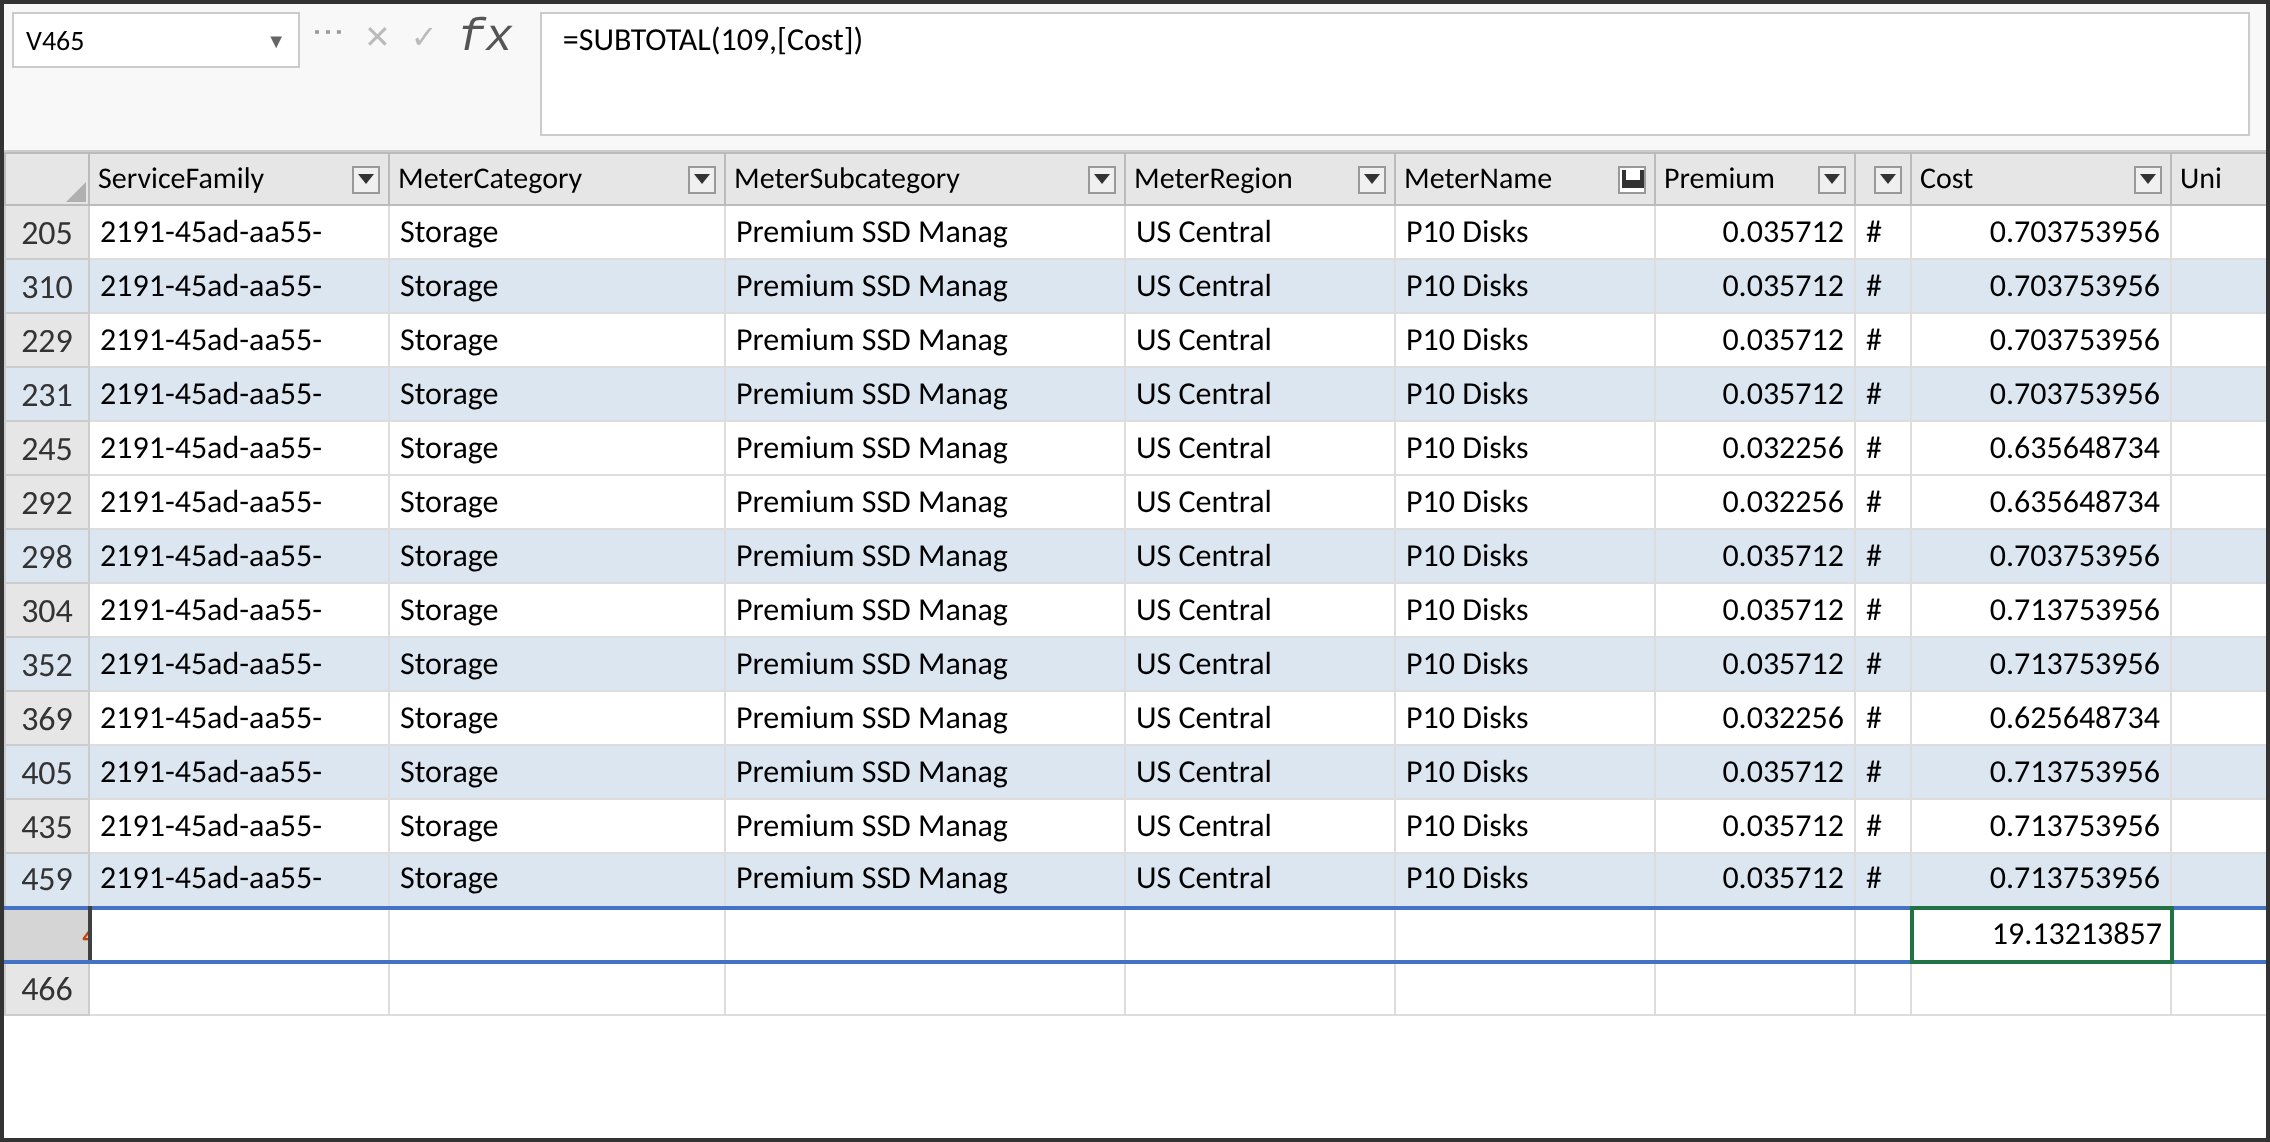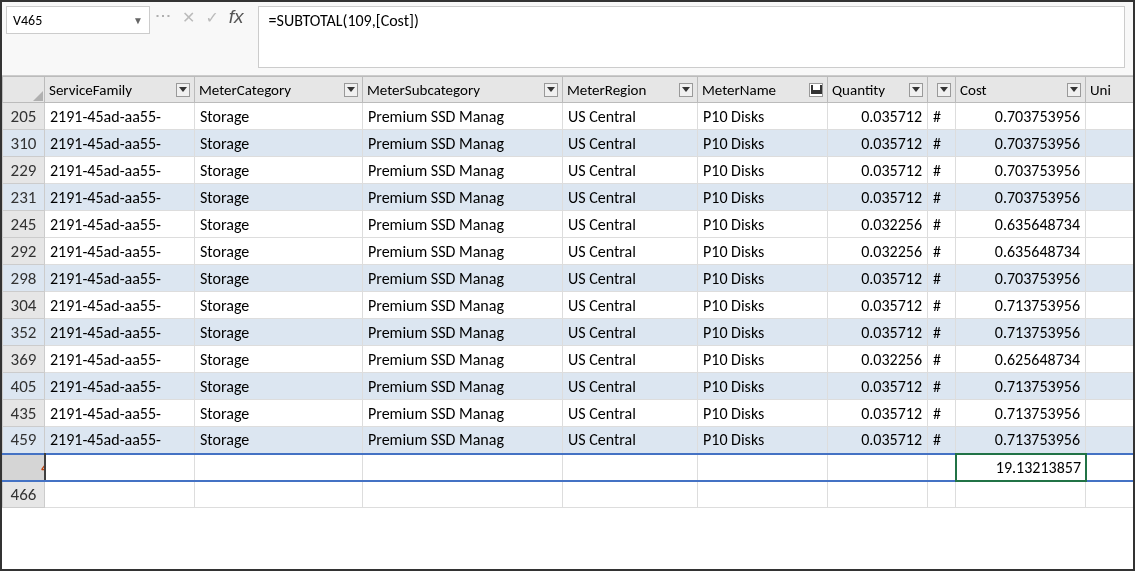--- a/index.html
+++ b/index.html
@@ -42,21 +42,21 @@
   }
   .fb-icons {
     display: flex;
     align-items: center;
     gap: 10px;
     padding: 4px 10px;
     color: #bbb;
     font-size: 16px;
   }
   .fb-icons .check { color: #bbb; }
-  .fb-icons .fx { color: #555; font-style: italic; font-family: Liberation Sans, sans-serif; font-size: 19px; }
+  .fb-icons .fx { color: #555; font-style: italic; font-family: Liberation Mono, monospace; font-size: 23px; }
   .formula-input {
     flex: 1;
     border: 1px solid #ccc;
     background: #fff;
     padding: 4px 10px;
     margin: 4px 8px 4px 4px;
     height: 62px;
     font-size: 16px;
   }
   .grid {
@@ -205,21 +205,21 @@
             </div>
           </th>
     <th>
             <div class="colhead">
               <span>MeterName</span>
               <span class="dd filtered"></span>
             </div>
           </th>
     <th>
             <div class="colhead">
-              <span>Quantity</span>
+              <span>Premium</span>
               <span class="dd filt"></span>
             </div>
           </th>
     <th>
             <div class="colhead">
               <span></span>
               <span class="dd filt"></span>
             </div>
           </th>
     <th>

